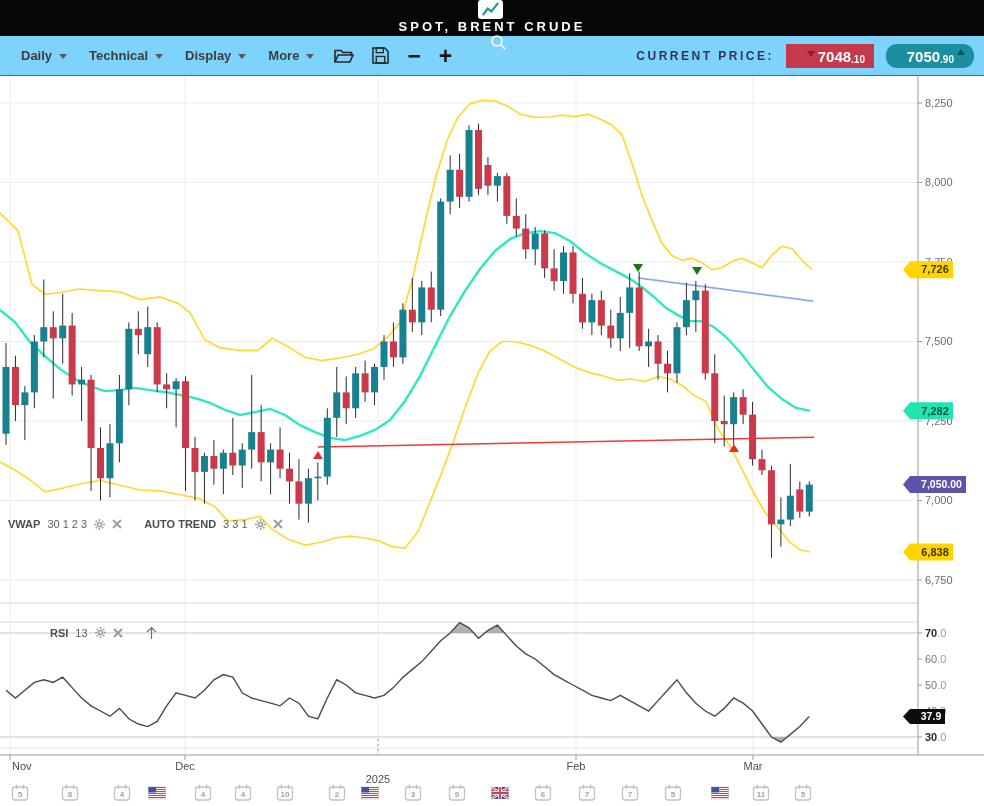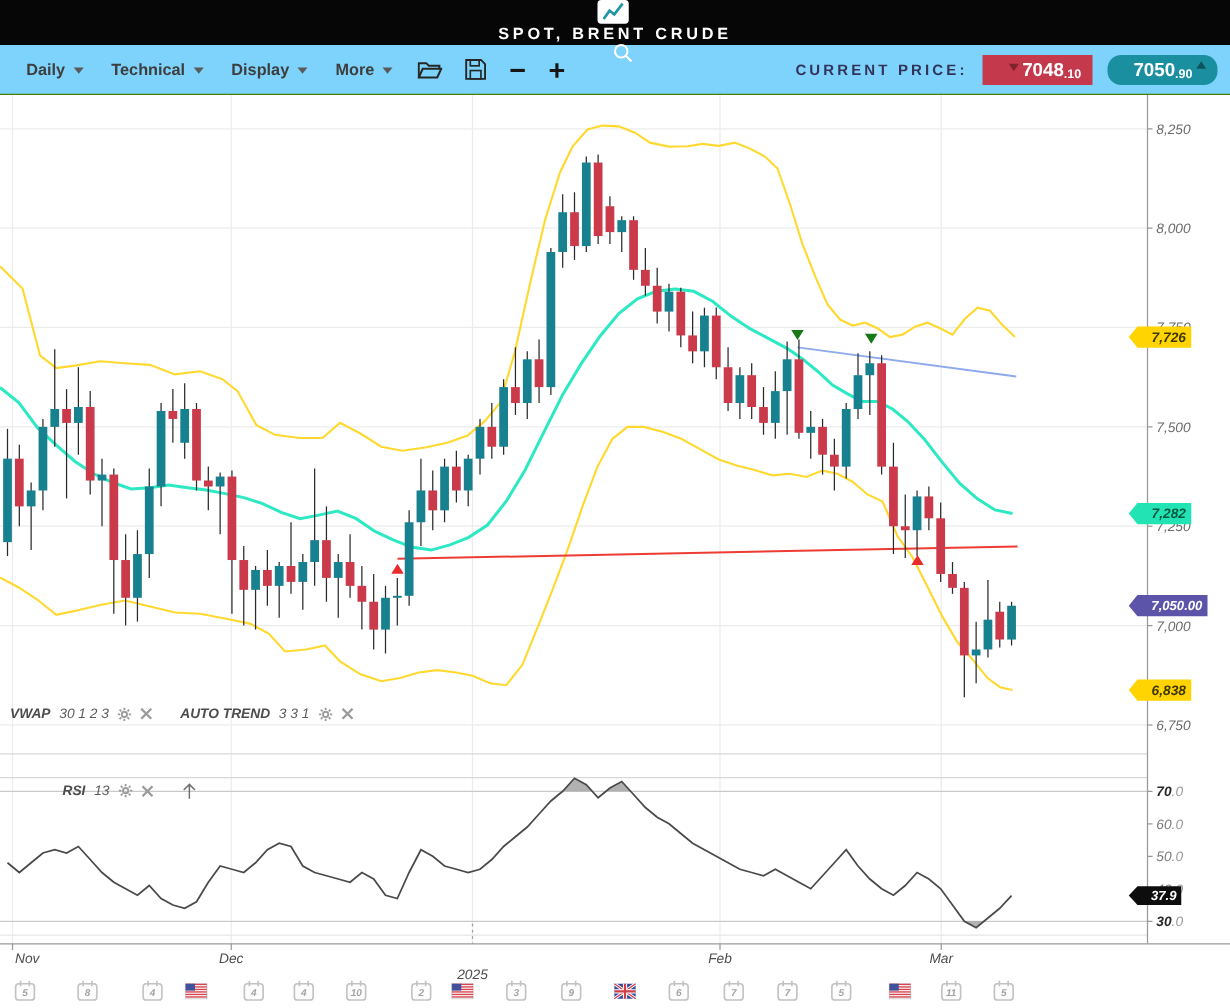--- a/index.html
+++ b/index.html
@@ -31,21 +31,21 @@
   .badge .main{font-size:15px;line-height:17px;}
   .badge .dec{font-size:10px;line-height:17px;margin-top:3px;}
   .badge.down{background:#c43a4c;}
   .badge.up{background:#1a8fa0;border-radius:11px;}
   .arr-down{width:0;height:0;border-left:4px solid transparent;border-right:4px solid transparent;
             border-top:6px solid #82212e;margin:3px 3px 0 0;}
   .arr-up{width:0;height:0;border-left:4px solid transparent;border-right:4px solid transparent;
           border-bottom:6px solid #0c5360;margin:1px 0 0 3px;}
 
   
-  .chart{position:relative;width:823px;height:731px;font-style:italic;}
+  .chart{position:relative;width:823px;height:731px;}
   .chart svg.plot{position:absolute;left:0;top:0;}
   .legend{position:absolute;display:flex;align-items:center;gap:7px;font-size:11px;color:#5a5a5a;white-space:nowrap;}
   .ind-name{font-weight:700;color:#4c4c4c;}
   .ind-params{color:#5c5c5c;}
   .mini-ic{display:flex;align-items:center;cursor:pointer;}
   .arrow-up-ic{margin-left:14px;}
 </style>
 </head>
 <body>
 
@@ -687,21 +687,21 @@
         </g>
         <g>
           <rect x="795.5" y="787" width="15" height="13" rx="2.5" fill="#fdfdfd" stroke="#c2c2c2" stroke-width="1.3"></rect>
           <line x1="799.5" y1="784.5" x2="799.5" y2="789" stroke="#c2c2c2" stroke-width="1.3"></line>
           <line x1="806.5" y1="784.5" x2="806.5" y2="789" stroke="#c2c2c2" stroke-width="1.3"></line>
           <text x="803" y="796.8" font-size="8" font-weight="700" fill="#a3a3a3" text-anchor="middle">5</text>
         </g>
       </g>
     </svg>
 
-  <div class="legend" style="left:8px;top:489px;">
+  <div class="legend" style="left:8px;top:442px;">
     <span class="ind-name">VWAP</span>
     <span class="ind-params">30 1 2 3</span>
     <span class="mini-ic">
       <svg width="11" height="11" viewBox="0 0 12 12">
           <g stroke="#9b9b9b" stroke-width="1.6" fill="none">
       <circle cx="6" cy="6" r="2.3"></circle>
             <path d="M6 0v2.2M6 9.8V12M0 6h2.2M9.8 6H12M1.8 1.8l1.5 1.5M8.7 8.7l1.5 1.5M10.2 1.8L8.7 3.3M3.3 8.7l-1.5 1.5"></path>
           </g>
         </svg>
     </span>

